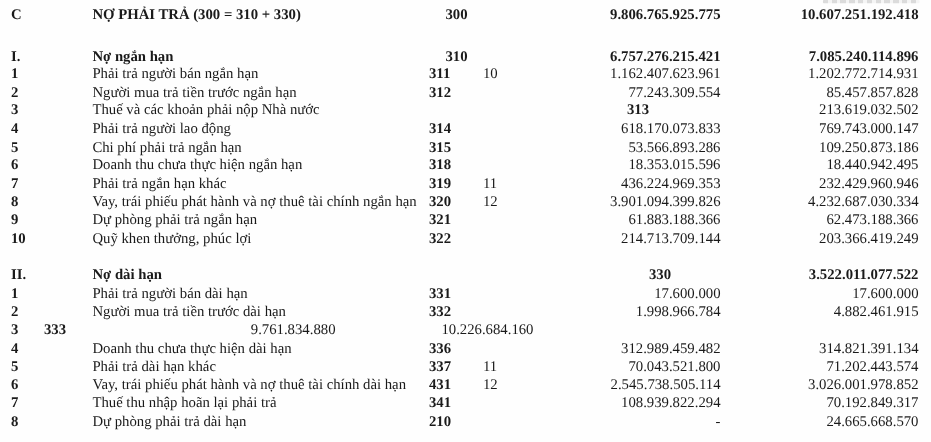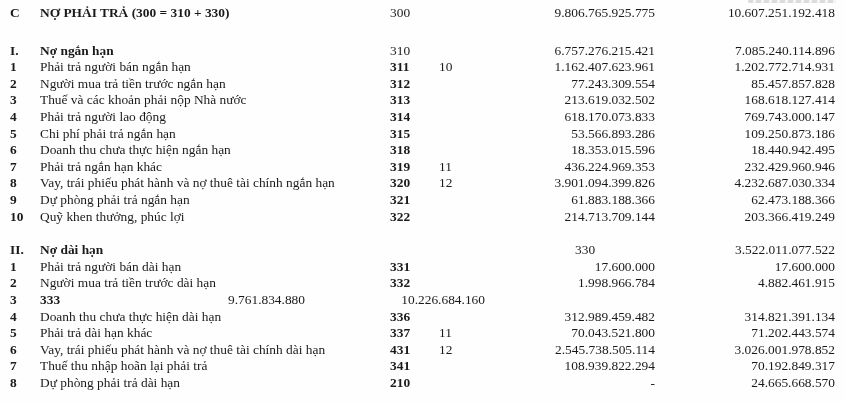--- a/index.html
+++ b/index.html
@@ -27,25 +27,25 @@
   .row {
     display: flex;
     align-items: baseline;
     height: 16.6px;
     line-height: 16.6px;
     font-size: 13.4px;
     padding: 0 11px 0 10px;
     white-space: nowrap;
   }
   .row.section { font-weight: bold; }
-  .row.section .c-code, .row.section .c-v1, .row.section .c-v2 { font-weight: normal; }
+  .row.section .c-code, .row.section .c-v1, .row.section .c-v2 { font-weight: bold; text-align: right; }
   .row.gap-lg { margin-top: 21px; }
   .row.gap-md { margin-top: 17px; }
   .c-idx  { flex: none; width: 30px; font-weight: bold; }
-  .c-name { flex: 1 1 auto; overflow: hidden; }
+  .c-name { flex: 1 1 auto; overflow: hidden; margin-left: 44px; }
   .c-code { flex: none; width: 35px; font-weight: bold; }
   .c-note { flex: none; width: 45px; padding-left: 14px; box-sizing: border-box; }
   .c-v1   { flex: none; width: 185px; text-align: right; }
   .c-v2   { flex: none; width: 180px; text-align: right; }
 </style>
 </head>
 <body>
 
 <div class="page">
   <div class="scan-artifact"></div>
@@ -81,21 +81,20 @@
     <span class="c-note"></span>
     <span class="c-v1">77.243.309.554</span>
     <span class="c-v2">85.457.857.828</span>
   </div>
       <div class="row">
     <span class="c-idx">3</span>
     <span class="c-name">Thuế và các khoản phải nộp Nhà nước</span>
     <span class="c-code">313</span>
     <span class="c-note"></span>
     <span class="c-v1">213.619.032.502</span>
-    <span class="c-v2">168.618.127.414</span>
   </div>
       <div class="row">
     <span class="c-idx">4</span>
     <span class="c-name">Phải trả người lao động</span>
     <span class="c-code">314</span>
     <span class="c-note"></span>
     <span class="c-v1">618.170.073.833</span>
     <span class="c-v2">769.743.000.147</span>
   </div>
       <div class="row">

